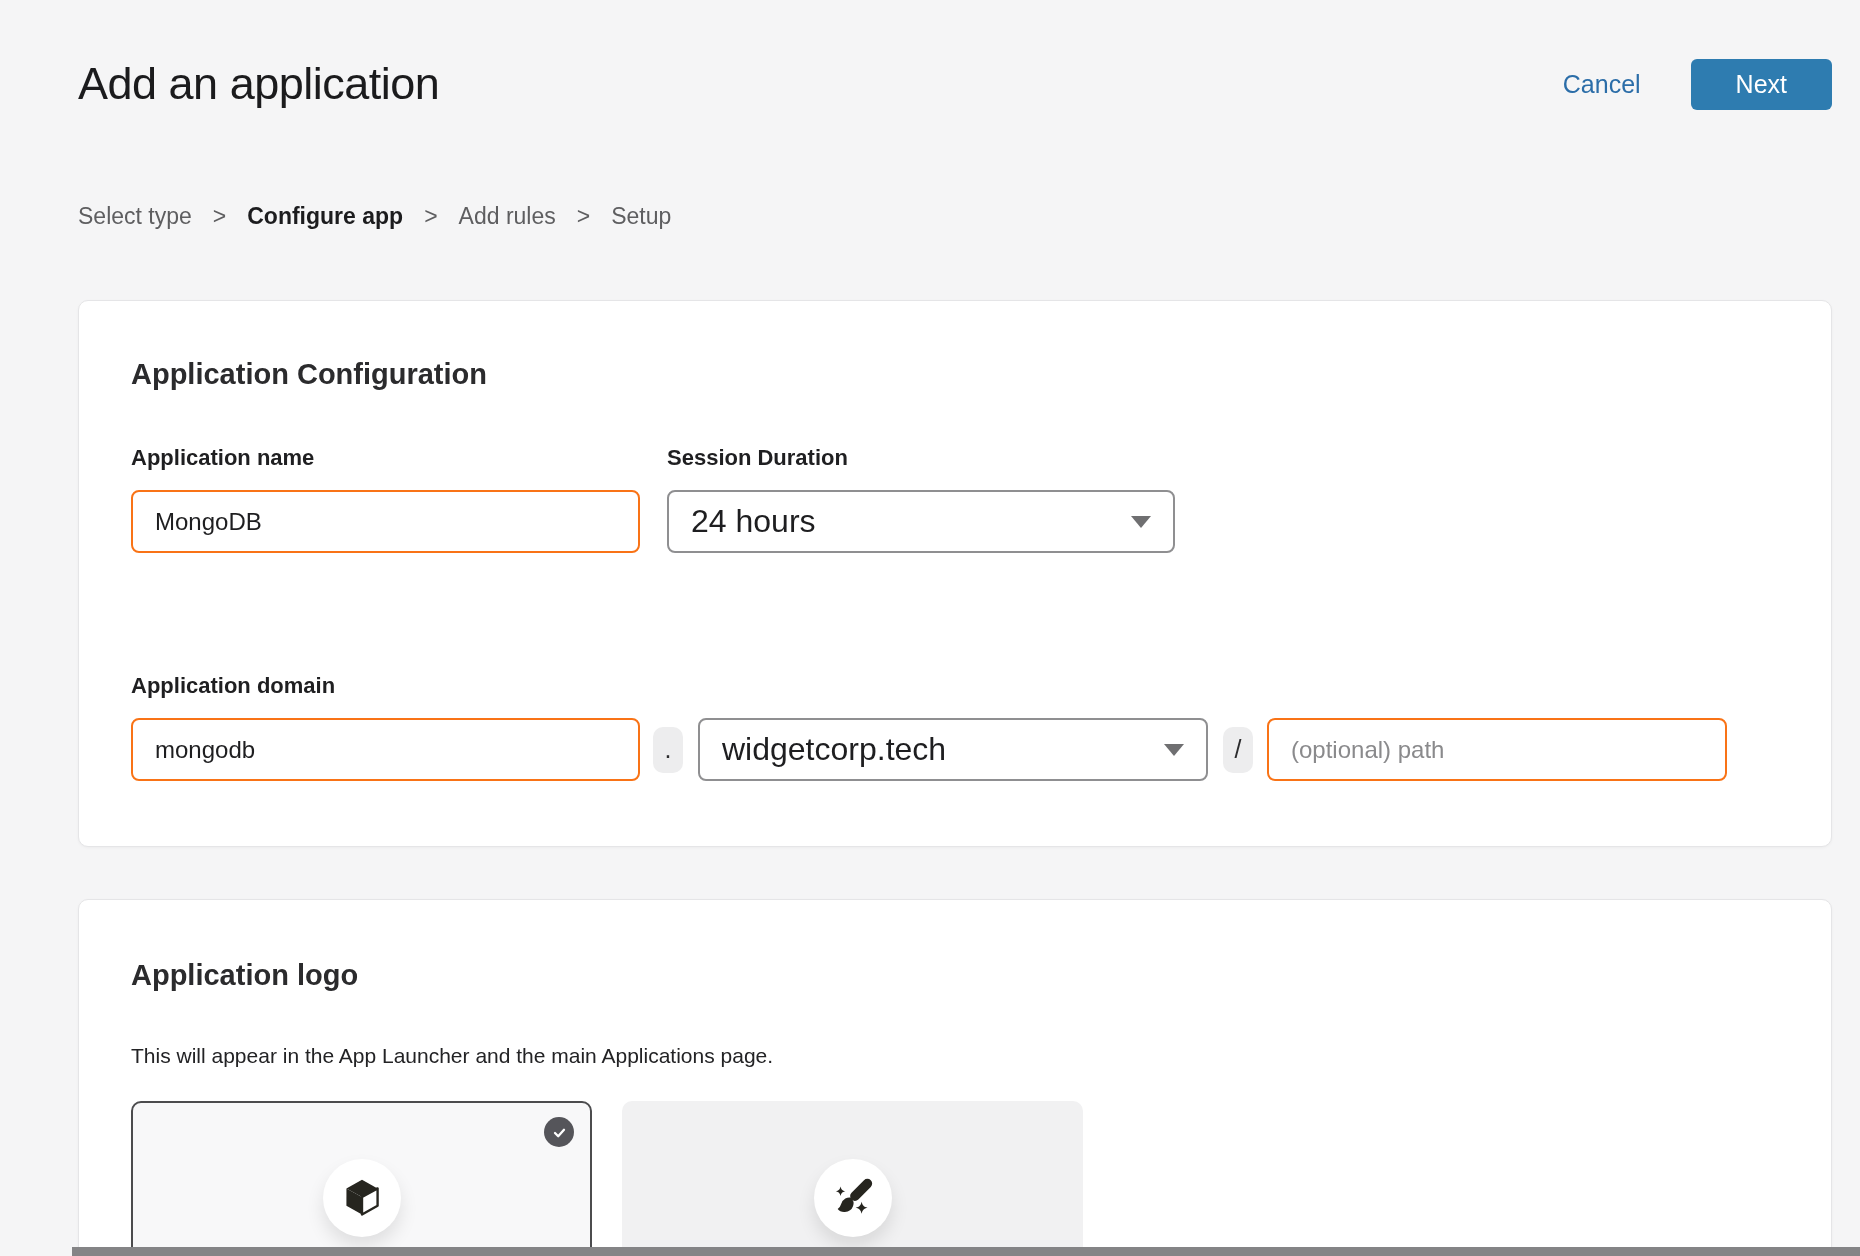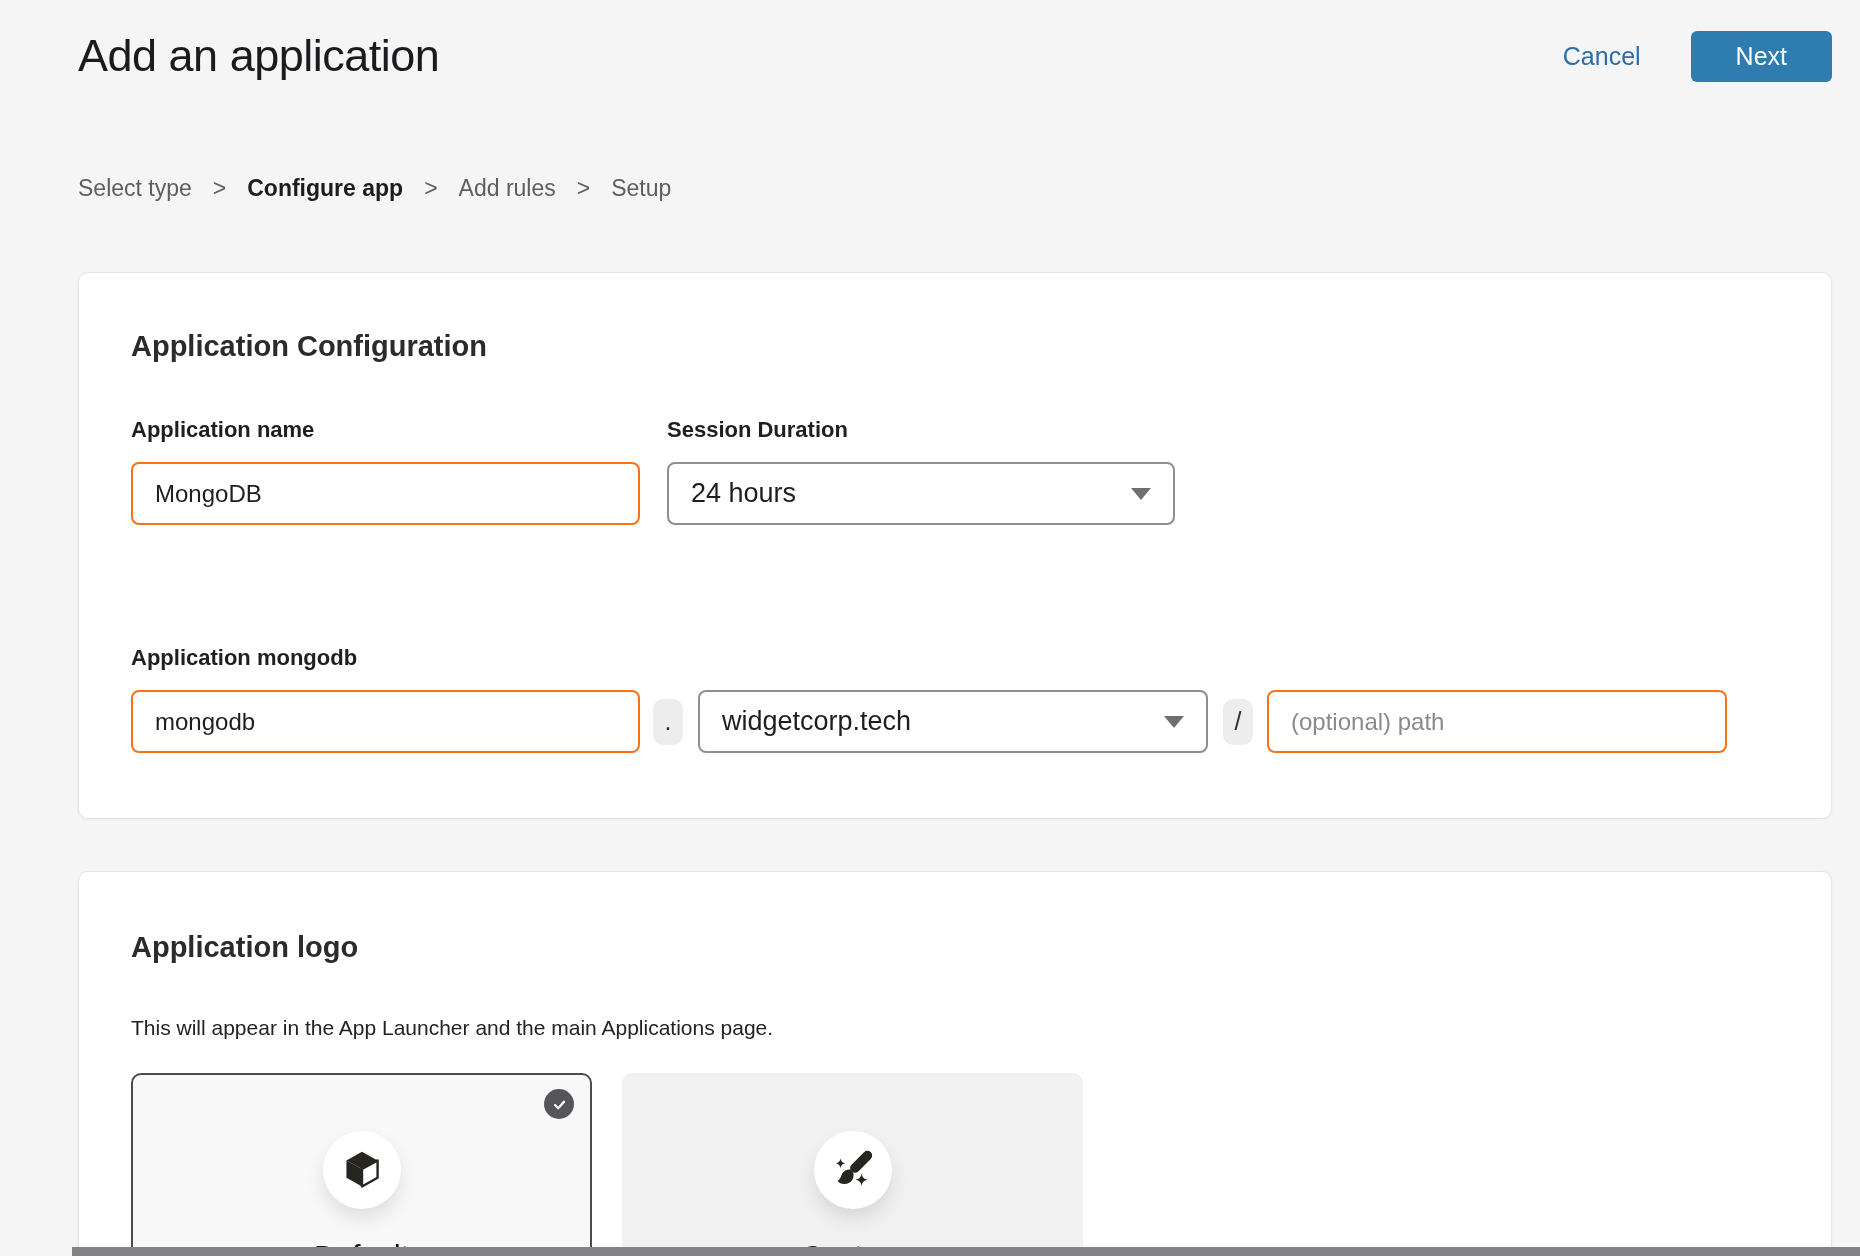--- a/index.html
+++ b/index.html
@@ -8,20 +8,21 @@
     background:#f5f5f6;
     font-family:"Liberation Sans", sans-serif;
     color:#1d1d1f;
     overflow:hidden;
     position:relative;
   }
   
   .topbar {
     display:flex; justify-content:space-between; align-items:center;
     padding:30px 28px 0 78px;
+    margin-top:28px;
   }
   .page-title {
     font-size:45px; font-weight:400; color:#1b1b1d; letter-spacing:-0.5px;
   }
   .actions { display:flex; align-items:center; gap:50px; }
   .cancel-link {
     color:#2b6da8; font-size:25px; cursor:pointer; text-decoration:none;
   }
   .next-btn {
     background:#2e7cb0; color:#ffffff; border:none; border-radius:6px;
@@ -58,21 +59,21 @@
     height:63px; border:2px solid #f97316; border-radius:8px;
     font-size:24px; font-family:inherit; color:#1e1e20;
     padding:0 22px; background:#fff; outline:none;
   }
   .text-input::placeholder { color:#8a8a8c; }
   .w-name   { width:509px; }
   .w-select { width:508px; }
   .selectbox {
     height:63px; border:2px solid #8f8f91; border-radius:8px; background:#fff;
     display:flex; align-items:center; justify-content:space-between;
-    padding:0 22px; font-size:27px; color:#1e1e20; cursor:pointer;
+    padding:0 22px; font-size:32px; color:#1e1e20; cursor:pointer;
   }
   .caret-down {
     width:0; height:0;
     border-left:10px solid transparent; border-right:10px solid transparent;
     border-top:12px solid #6f6f71;
   }
   .domain-label { margin-top:120px; }
   .domain-row { display:flex; align-items:center; margin-top:1px; }
   .sep-pill {
     background:#ededee; border-radius:10px; color:#2c2c2e;
@@ -142,21 +143,21 @@
     </div>
     <div>
       <label class="field-label">Session Duration</label>
       <div class="selectbox w-select">
         <span>24 hours</span>
         <span class="caret-down"></span>
       </div>
     </div>
   </div>
 
-  <label class="field-label domain-label">Application mongodb</label>
+  <label class="field-label domain-label">Application domain</label>
   <div class="domain-row">
     <input class="text-input w-sub" type="text" value="mongodb" style="">
     <span class="sep-pill dot-pill">.</span>
     <div class="selectbox w-domain">
       <span>widgetcorp.tech</span>
       <span class="caret-down"></span>
     </div>
     <span class="sep-pill slash-pill">/</span>
     <input class="text-input w-path" type="text" placeholder="(optional) path" style="">
   </div>

